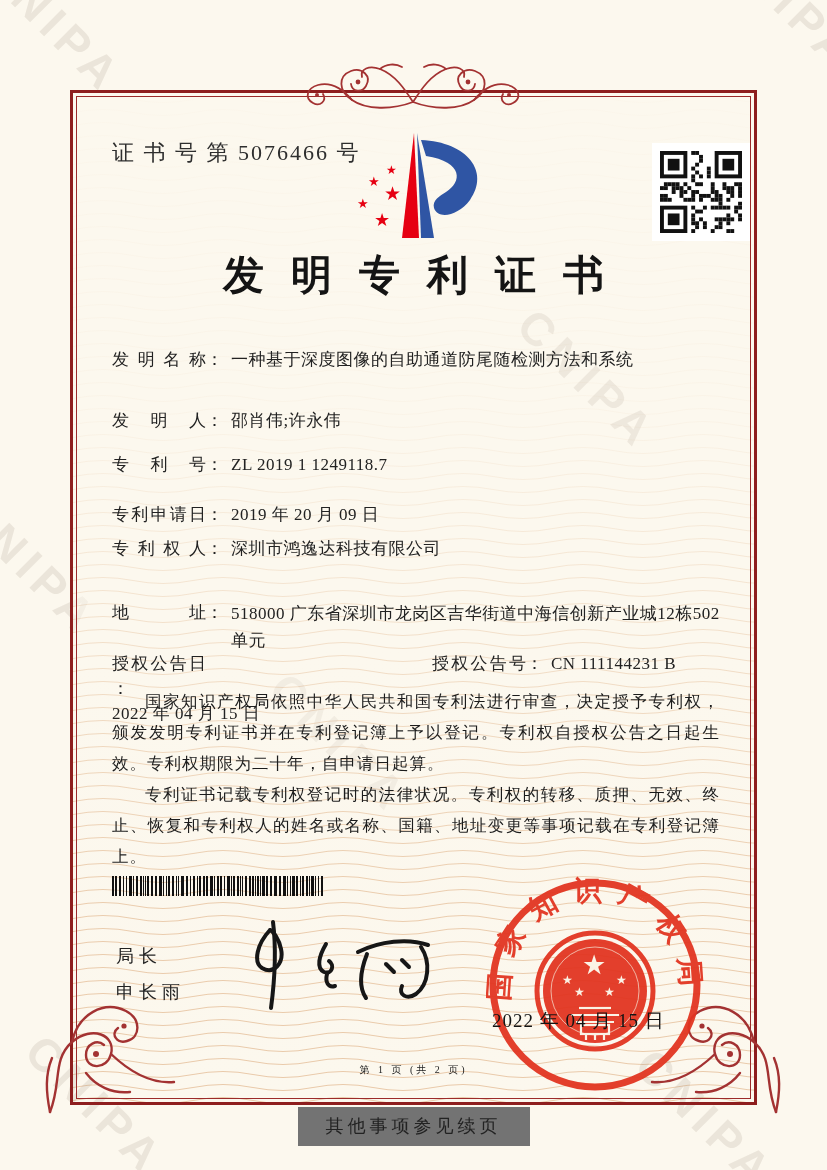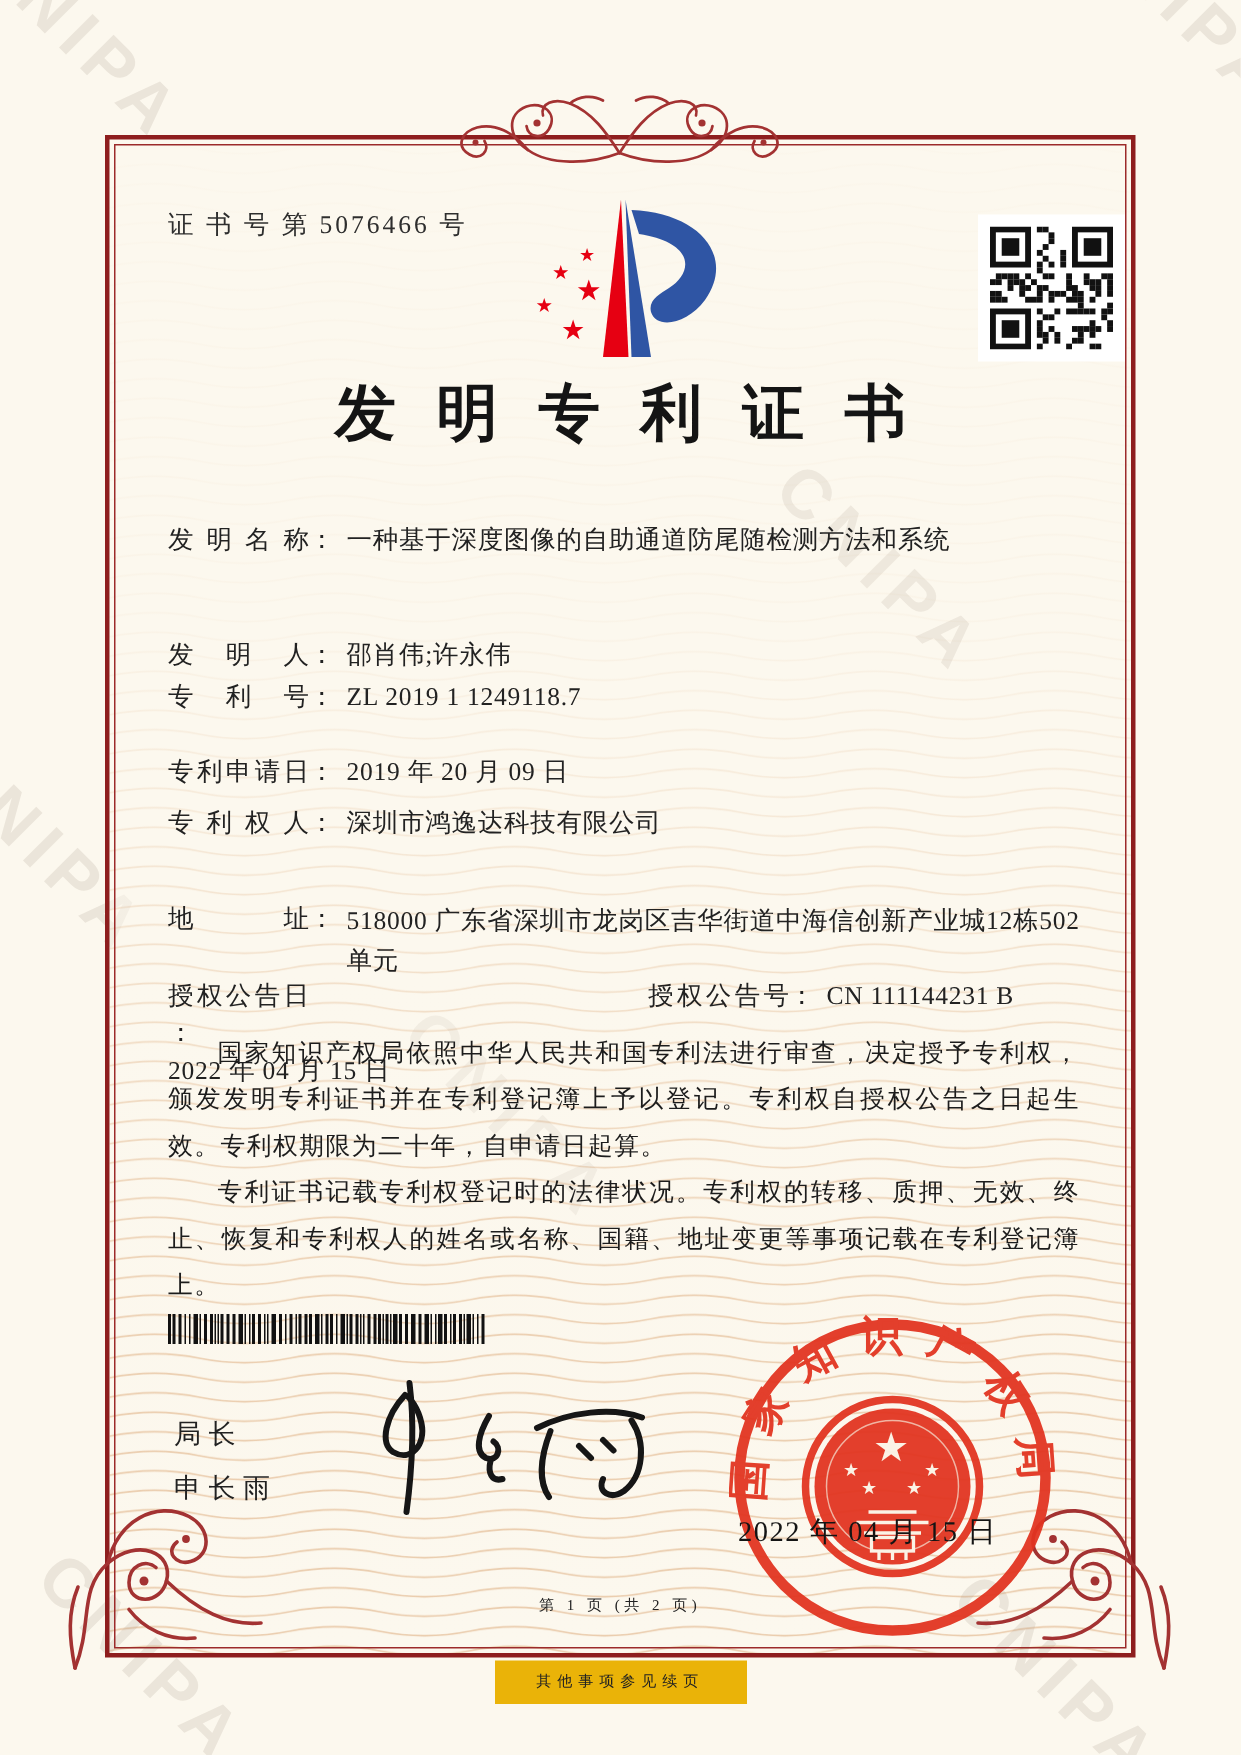--- a/index.html
+++ b/index.html
@@ -35,41 +35,41 @@
       rgba(252,248,238,.96) 0%,
       rgba(252,248,238,.9) 32%,
       rgba(252,248,238,.45) 55%,
       rgba(250,240,226,.08) 80%,
       rgba(248,234,214,0) 100%);
   }
 
   
   .cert-no{
     position:absolute;left:112px;top:138px;z-index:5;
-    font-size:17px;letter-spacing:2px;color:#2e2e2e;
+    font-size:22px;letter-spacing:2px;color:#2e2e2e;
   }
   .logo{position:absolute;left:330px;top:128px;z-index:5;}
   .qr-box{
     position:absolute;left:652px;top:143px;width:98px;height:98px;
     background:#ffffff;z-index:5;
   }
   .qr-box svg{position:absolute;left:8px;top:8px;}
   .doc-title{
     position:absolute;left:0;right:0;top:248px;z-index:5;
     text-align:center;font-size:41px;font-weight:bold;color:#141414;
     letter-spacing:27px;text-indent:27px;
   }
 
   
   .fields{position:absolute;left:112px;top:0;width:640px;z-index:5;font-size:17px;}
   .field-row{position:absolute;left:0;display:flex;align-items:flex-start;line-height:25px;color:#222;}
   .f-label{display:inline-block;width:94px;text-align:justify;text-align-last:justify;flex:none;}
   .f-colon{flex:none;margin-right:8px;}
   .f-value{letter-spacing:.5px;}
-  .fr1{top:347px;} .fr2{top:424px;} .fr3{top:452px;} .fr4{top:502px;}
+  .fr1{top:347px;} .fr2{top:408px;} .fr3{top:452px;} .fr4{top:502px;}
   .fr5{top:536px;} .fr6{top:600px;} .fr7{top:651px;flex-direction:column;}
   .f-value-addr{width:496px;line-height:27px;}
   .pair2{position:absolute;left:320px;top:651px;}
 
   
   .body-text{
     position:absolute;left:112px;top:686px;width:608px;z-index:5;
     font-size:16.5px;line-height:31px;text-align:justify;color:#1c1c1c;
     letter-spacing:1px;
   }
@@ -92,22 +92,22 @@
     font-size:19px;color:#141414;letter-spacing:1px;white-space:nowrap;
   }
 
   
   .page-info{
     position:absolute;left:0;right:0;top:1063px;z-index:5;
     text-align:center;font-size:10px;letter-spacing:3px;color:#222;
   }
   .footer-note{
     position:absolute;left:50%;top:1107px;transform:translateX(-50%);z-index:8;
-    background:#eab308;padding:7px 28px 8px 28px;
-    font-size:10px;letter-spacing:4px;color:#222;
+    background:#737373;padding:7px 28px 8px 28px;
+    font-size:18px;letter-spacing:4px;color:#222;
   }
 
   
   .orn{position:absolute;z-index:6;pointer-events:none;}
   .orn-top{left:292px;top:58px;}
   .orn-bl{left:40px;top:978px;}
   .orn-br{left:646px;top:978px;}
 </style>
 </head>
 <body>

